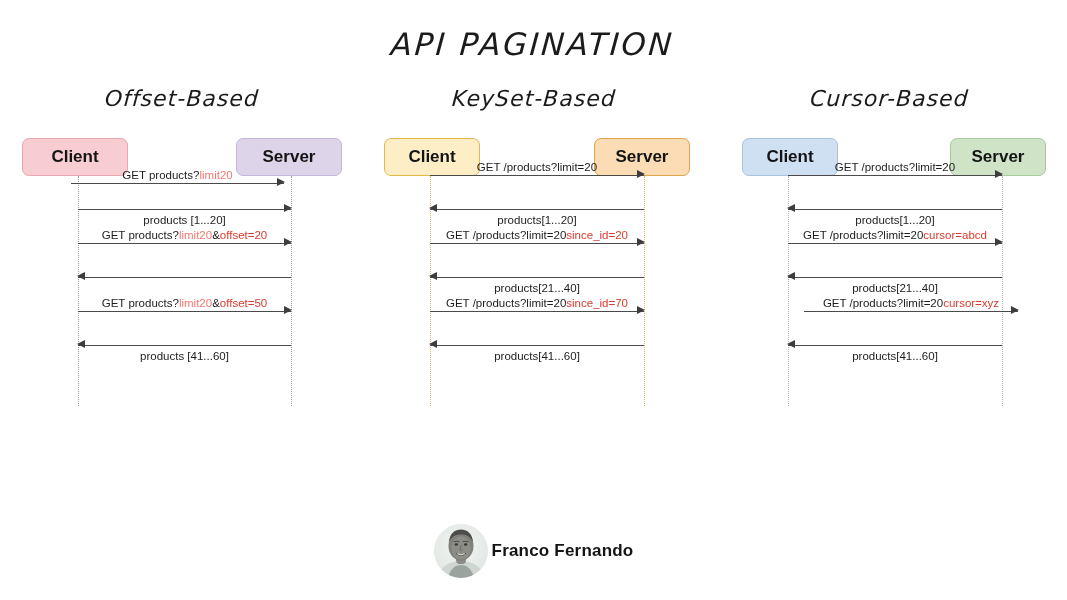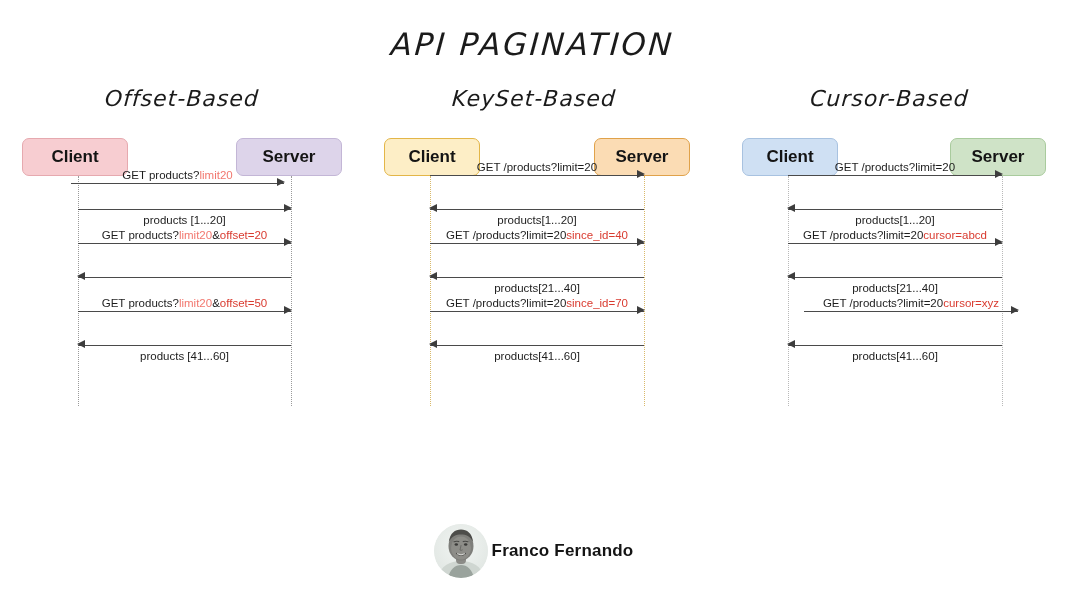--- a/index.html
+++ b/index.html
@@ -220,21 +220,21 @@
           <div class="msg-label above"><span>GET /products?limit=20</span></div>
           <div class="arrow-line" style="left: 0px; width: 100%;"></div>
           <div class="arrow-head right" style="right: -1px;"></div>
         </div>
         <div class="msg" style="left: 74px; width: 214px; top: 56px;">
           <div class="msg-label below"><span>products[1...20]</span></div>
           <div class="arrow-line" style="left: 0px; width: 100%;"></div>
           <div class="arrow-head left" style="left: -1px;"></div>
         </div>
         <div class="msg" style="left: 74px; width: 214px; top: 90px;">
-          <div class="msg-label above"><span>GET /products?limit=20</span><span class="hl-2">since_id=40</span></div>
+          <div class="msg-label above"><span>GET /products?limit=20</span><span class="hl-2">since_id=20</span></div>
           <div class="arrow-line" style="left: 0px; width: 100%;"></div>
           <div class="arrow-head right" style="right: -1px;"></div>
         </div>
         <div class="msg" style="left: 74px; width: 214px; top: 124px;">
           <div class="msg-label below"><span>products[21...40]</span></div>
           <div class="arrow-line" style="left: 0px; width: 100%;"></div>
           <div class="arrow-head left" style="left: -1px;"></div>
         </div>
         <div class="msg" style="left: 74px; width: 214px; top: 158px;">
           <div class="msg-label above"><span>GET /products?limit=20</span><span class="hl-2">since_id=70</span></div>

